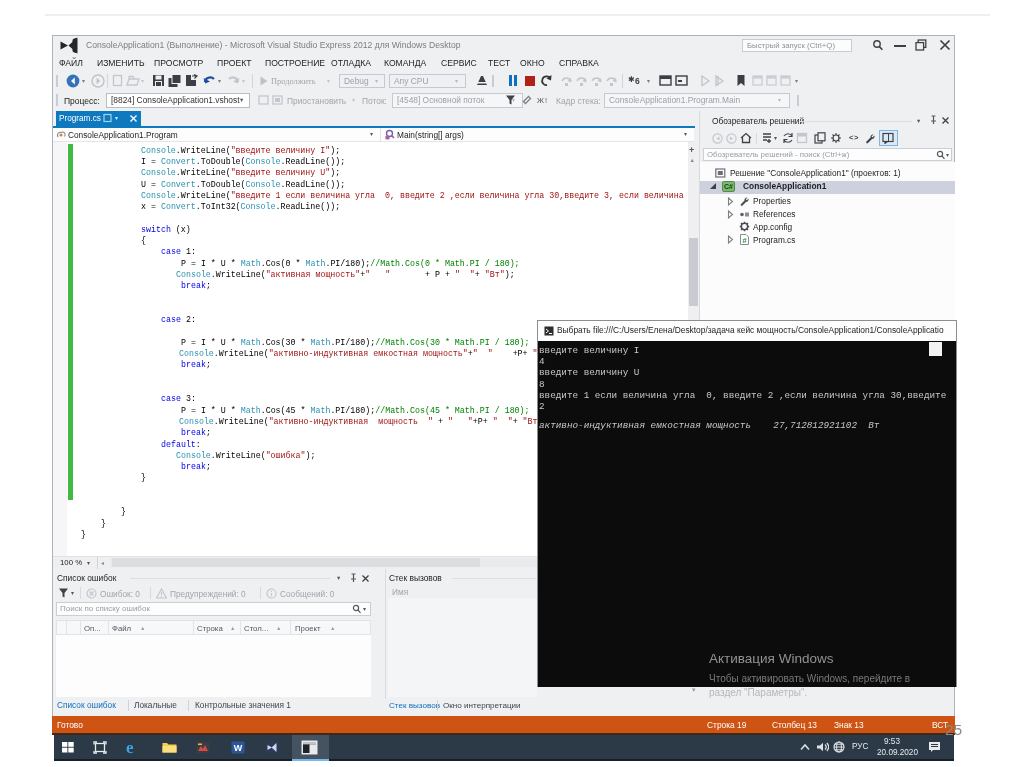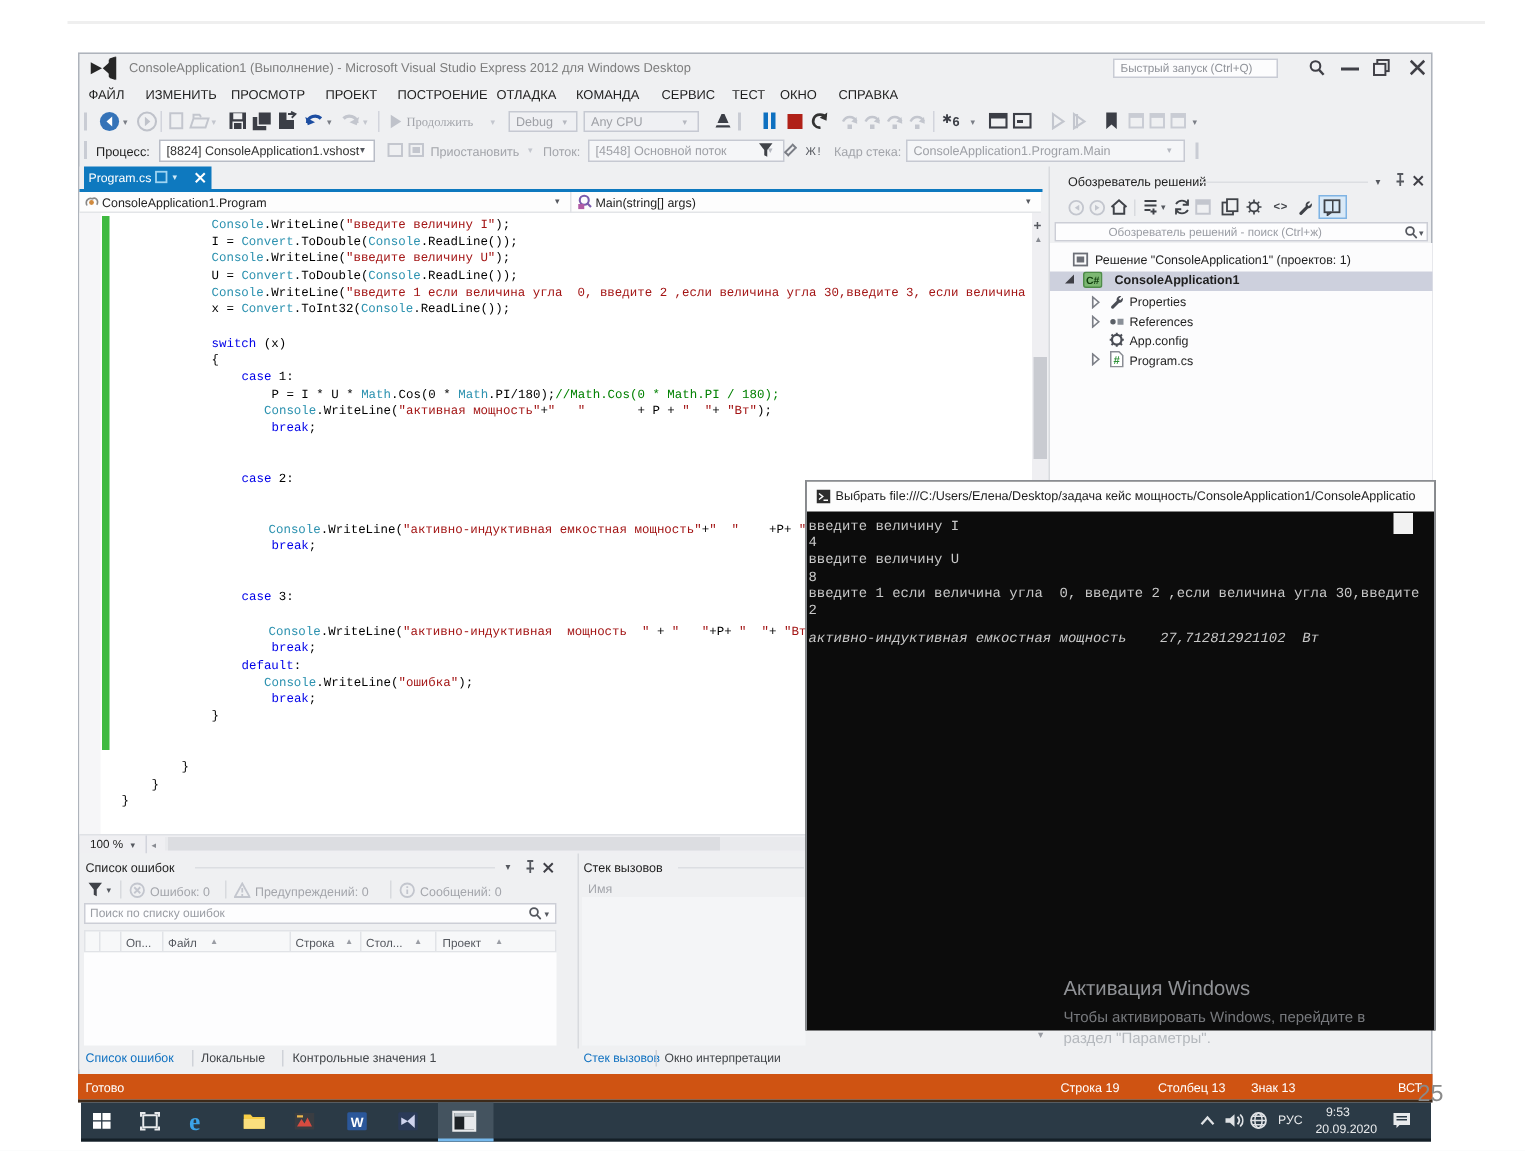--- a/index.html
+++ b/index.html
@@ -232,23 +232,25 @@
     <div class="cl" style="left:65px;top:36.60000000000001px;">U = <span class="t">Convert</span>.ToDouble(<span class="t">Console</span>.ReadLine());</div>
     <div class="cl" style="left:65px;top:47.900000000000006px;"><span class="t">Console</span>.WriteLine(<span class="s">"введите 1 если величина угла  0, введите 2 ,если величина угла 30,введите 3, если величина у</span></div>
     <div class="cl" style="left:65px;top:59.2px;">x = <span class="t">Convert</span>.ToInt32(<span class="t">Console</span>.ReadLine());</div>
     <div class="cl" style="left:65px;top:81.80000000000001px;"><span class="k">switch</span> (x)</div>
     <div class="cl" style="left:65px;top:93.10000000000001px;">{</div>
     <div class="cl" style="left:85px;top:104.4px;"><span class="k">case</span> 1:</div>
     <div class="cl" style="left:105px;top:115.7px;">P = I * U * <span class="t">Math</span>.Cos(0 * <span class="t">Math</span>.PI/180);<span class="c">//Math.Cos(0 * Math.PI / 180);</span></div>
     <div class="cl" style="left:100px;top:127.00000000000001px;"><span class="t">Console</span>.WriteLine(<span class="s">"активная мощность"</span>+<span class="s">"   "</span>       + P + <span class="s">"  "</span>+ <span class="s">"Вт"</span>);</div>
     <div class="cl" style="left:105px;top:138.3px;"><span class="k">break</span>;</div>
     <div class="cl" style="left:85px;top:172.2px;"><span class="k">case</span> 2:</div>
+    <div class="cl" style="left:105px;top:194.8px;">P = I * U * <span class="t">Math</span>.Cos(30 * <span class="t">Math</span>.PI/180);<span class="c">//Math.Cos(30 * Math.PI / 180);</span></div>
     <div class="cl" style="left:103px;top:206.1px;"><span class="t">Console</span>.WriteLine(<span class="s">"активно-индуктивная емкостная мощность"</span>+<span class="s">"  "</span>    +P+ <span class="s">"  "</span>+<span class="s">"Вт"</span>);</div>
     <div class="cl" style="left:105px;top:217.4px;"><span class="k">break</span>;</div>
     <div class="cl" style="left:85px;top:251.3px;"><span class="k">case</span> 3:</div>
+    <div class="cl" style="left:105px;top:262.6px;">P = I * U * <span class="t">Math</span>.Cos(45 * <span class="t">Math</span>.PI/180);<span class="c">//Math.Cos(45 * Math.PI / 180);</span></div>
     <div class="cl" style="left:103px;top:273.90000000000003px;"><span class="t">Console</span>.WriteLine(<span class="s">"активно-индуктивная  мощность  "</span> + <span class="s">"   "</span>+P+ <span class="s">"  "</span>+ <span class="s">"Вт"</span>);</div>
     <div class="cl" style="left:105px;top:285.2px;"><span class="k">break</span>;</div>
     <div class="cl" style="left:85px;top:296.5px;"><span class="k">default</span>:</div>
     <div class="cl" style="left:100px;top:307.8px;"><span class="t">Console</span>.WriteLine(<span class="s">"ошибка"</span>);</div>
     <div class="cl" style="left:105px;top:319.1px;"><span class="k">break</span>;</div>
     <div class="cl" style="left:65px;top:330.40000000000003px;">}</div>
     <div class="cl" style="left:45px;top:364.3px;">}</div>
     <div class="cl" style="left:25px;top:375.6px;">}</div>
     <div class="cl" style="left:5px;top:386.90000000000003px;">}</div>
   </div>
@@ -307,21 +309,21 @@
 <svg class="a" style="left:864px;top:132px" width="12" height="12" viewBox="0 0 12 12">
     <path d="M10.5 3.5 C11 5 10 7 8 7 L4 11 C3 12 1.5 10.5 2.5 9.5 L6.5 5.5 C6 3.5 8 2 9.5 2.5 L7.5 4.5 L8.5 5.5 Z" fill="#3f4248"></path>
   </svg>
 <div class="a" style="left:879px;top:130px;width:19px;height:16px;background:#d9e9f7;border:1px solid #7fb3e3;"></div>
 <svg class="a" style="left:882px;top:132px" width="13" height="12" viewBox="0 0 13 12">
     <rect x="1" y="1.5" width="10" height="8" fill="none" stroke="#3f4248" stroke-width="1.2"></rect>
     <path d="M3 9.5 L3 11.5 L5.5 9.5" fill="none" stroke="#3f4248" stroke-width="1.1"></path>
     <path d="M6.5 2 L6.5 9" stroke="#3f4248" stroke-width="1"></path>
   </svg>
 <div class="a" style="left:703px;top:148px;width:249px;height:13px;background:#fdfdfe;border:1px solid #ccced6;"></div>
-<div class="txt" style="left:707px;top:150px;font-size:7.8px;color:#9a9da4;margin-left:32px;">Обозреватель решений - поиск (Ctrl+ж)</div>
+<div class="txt" style="left:707px;top:150px;font-size:7.8px;color:#9a9da4;">Обозреватель решений - поиск (Ctrl+ж)</div>
 <svg class="a" style="left:936px;top:150px" width="9" height="10" viewBox="0 0 9 10">
     <circle cx="4" cy="4" r="2.6" fill="none" stroke="#55585f" stroke-width="1.2"></circle>
     <line x1="6" y1="6" x2="8.5" y2="8.8" stroke="#55585f" stroke-width="1.2"></line>
   </svg>
 <div class="txt" style="left:946px;top:151px;font-size:6px;color:#55585f;">▾</div>
 <div class="a" style="left:700px;top:162px;width:255px;height:159px;background:#fcfcfd;"></div>
 <svg class="a" style="left:715px;top:167.5px" width="11" height="10" viewBox="0 0 11 10">
     <rect x="0.8" y="1" width="9" height="8" fill="none" stroke="#6c6f77" stroke-width="1.2"></rect>
     <rect x="2.8" y="3" width="5" height="4" fill="#6c6f77"></rect>
   </svg>

